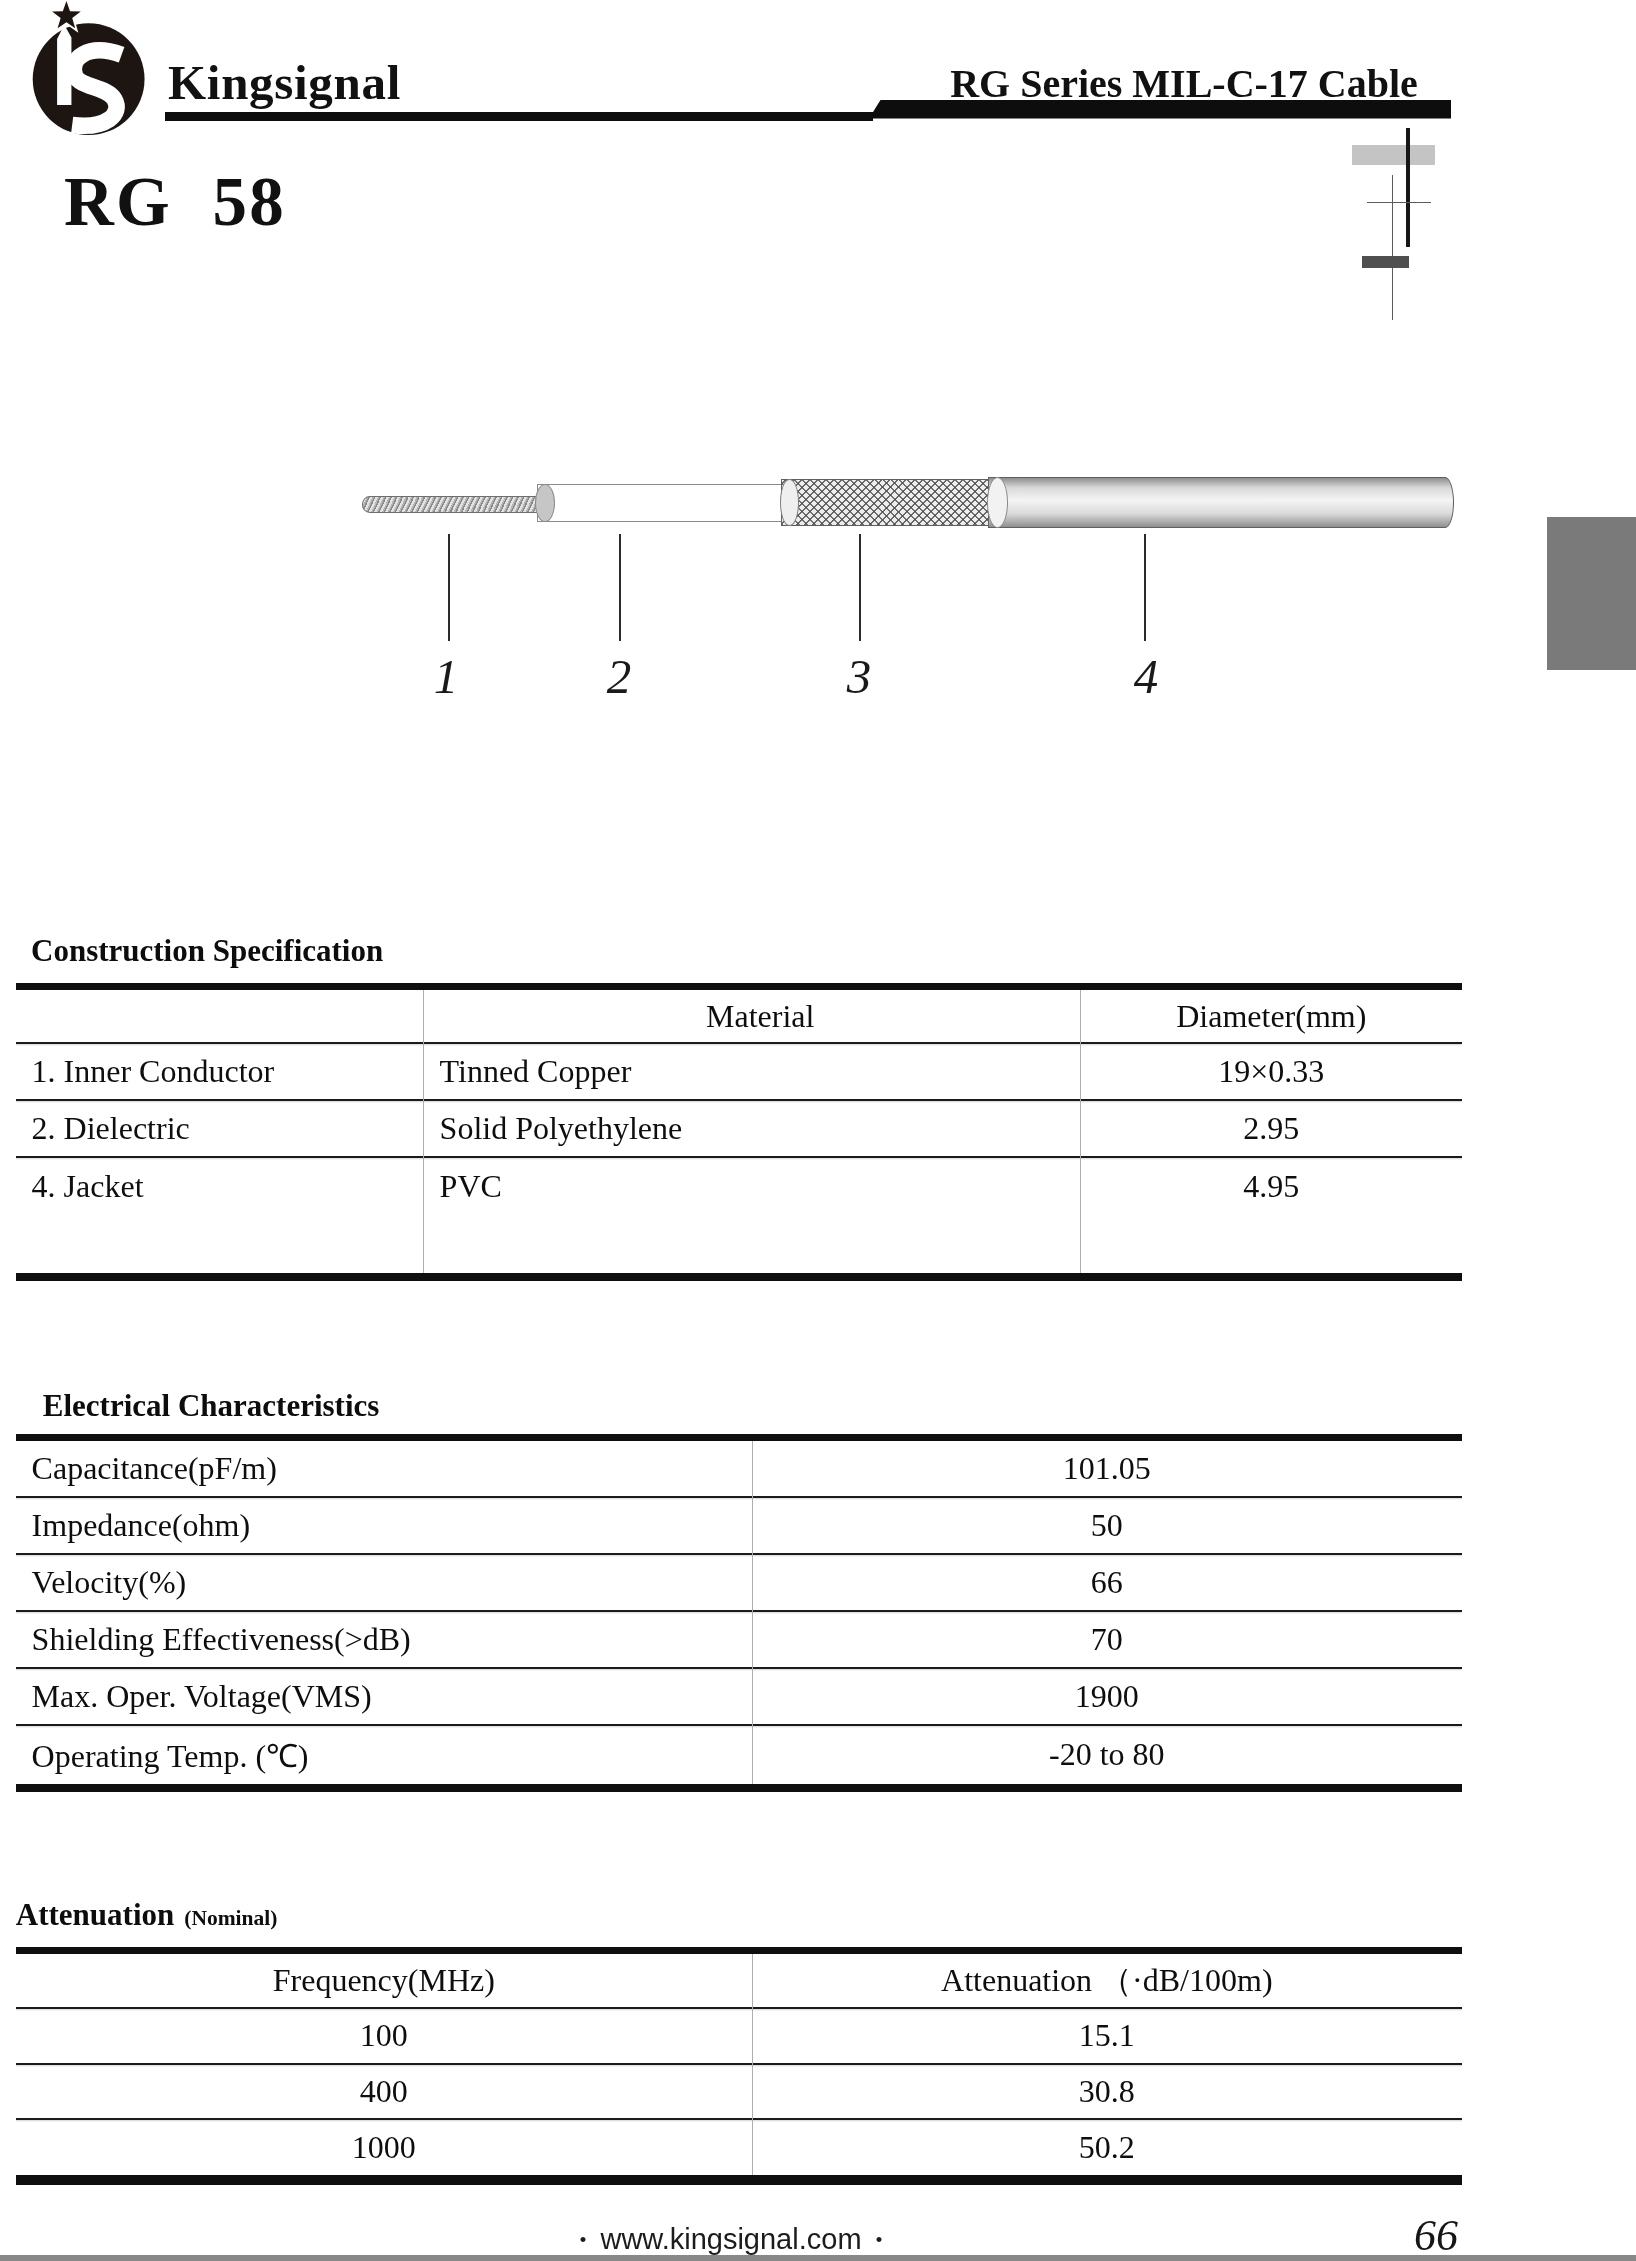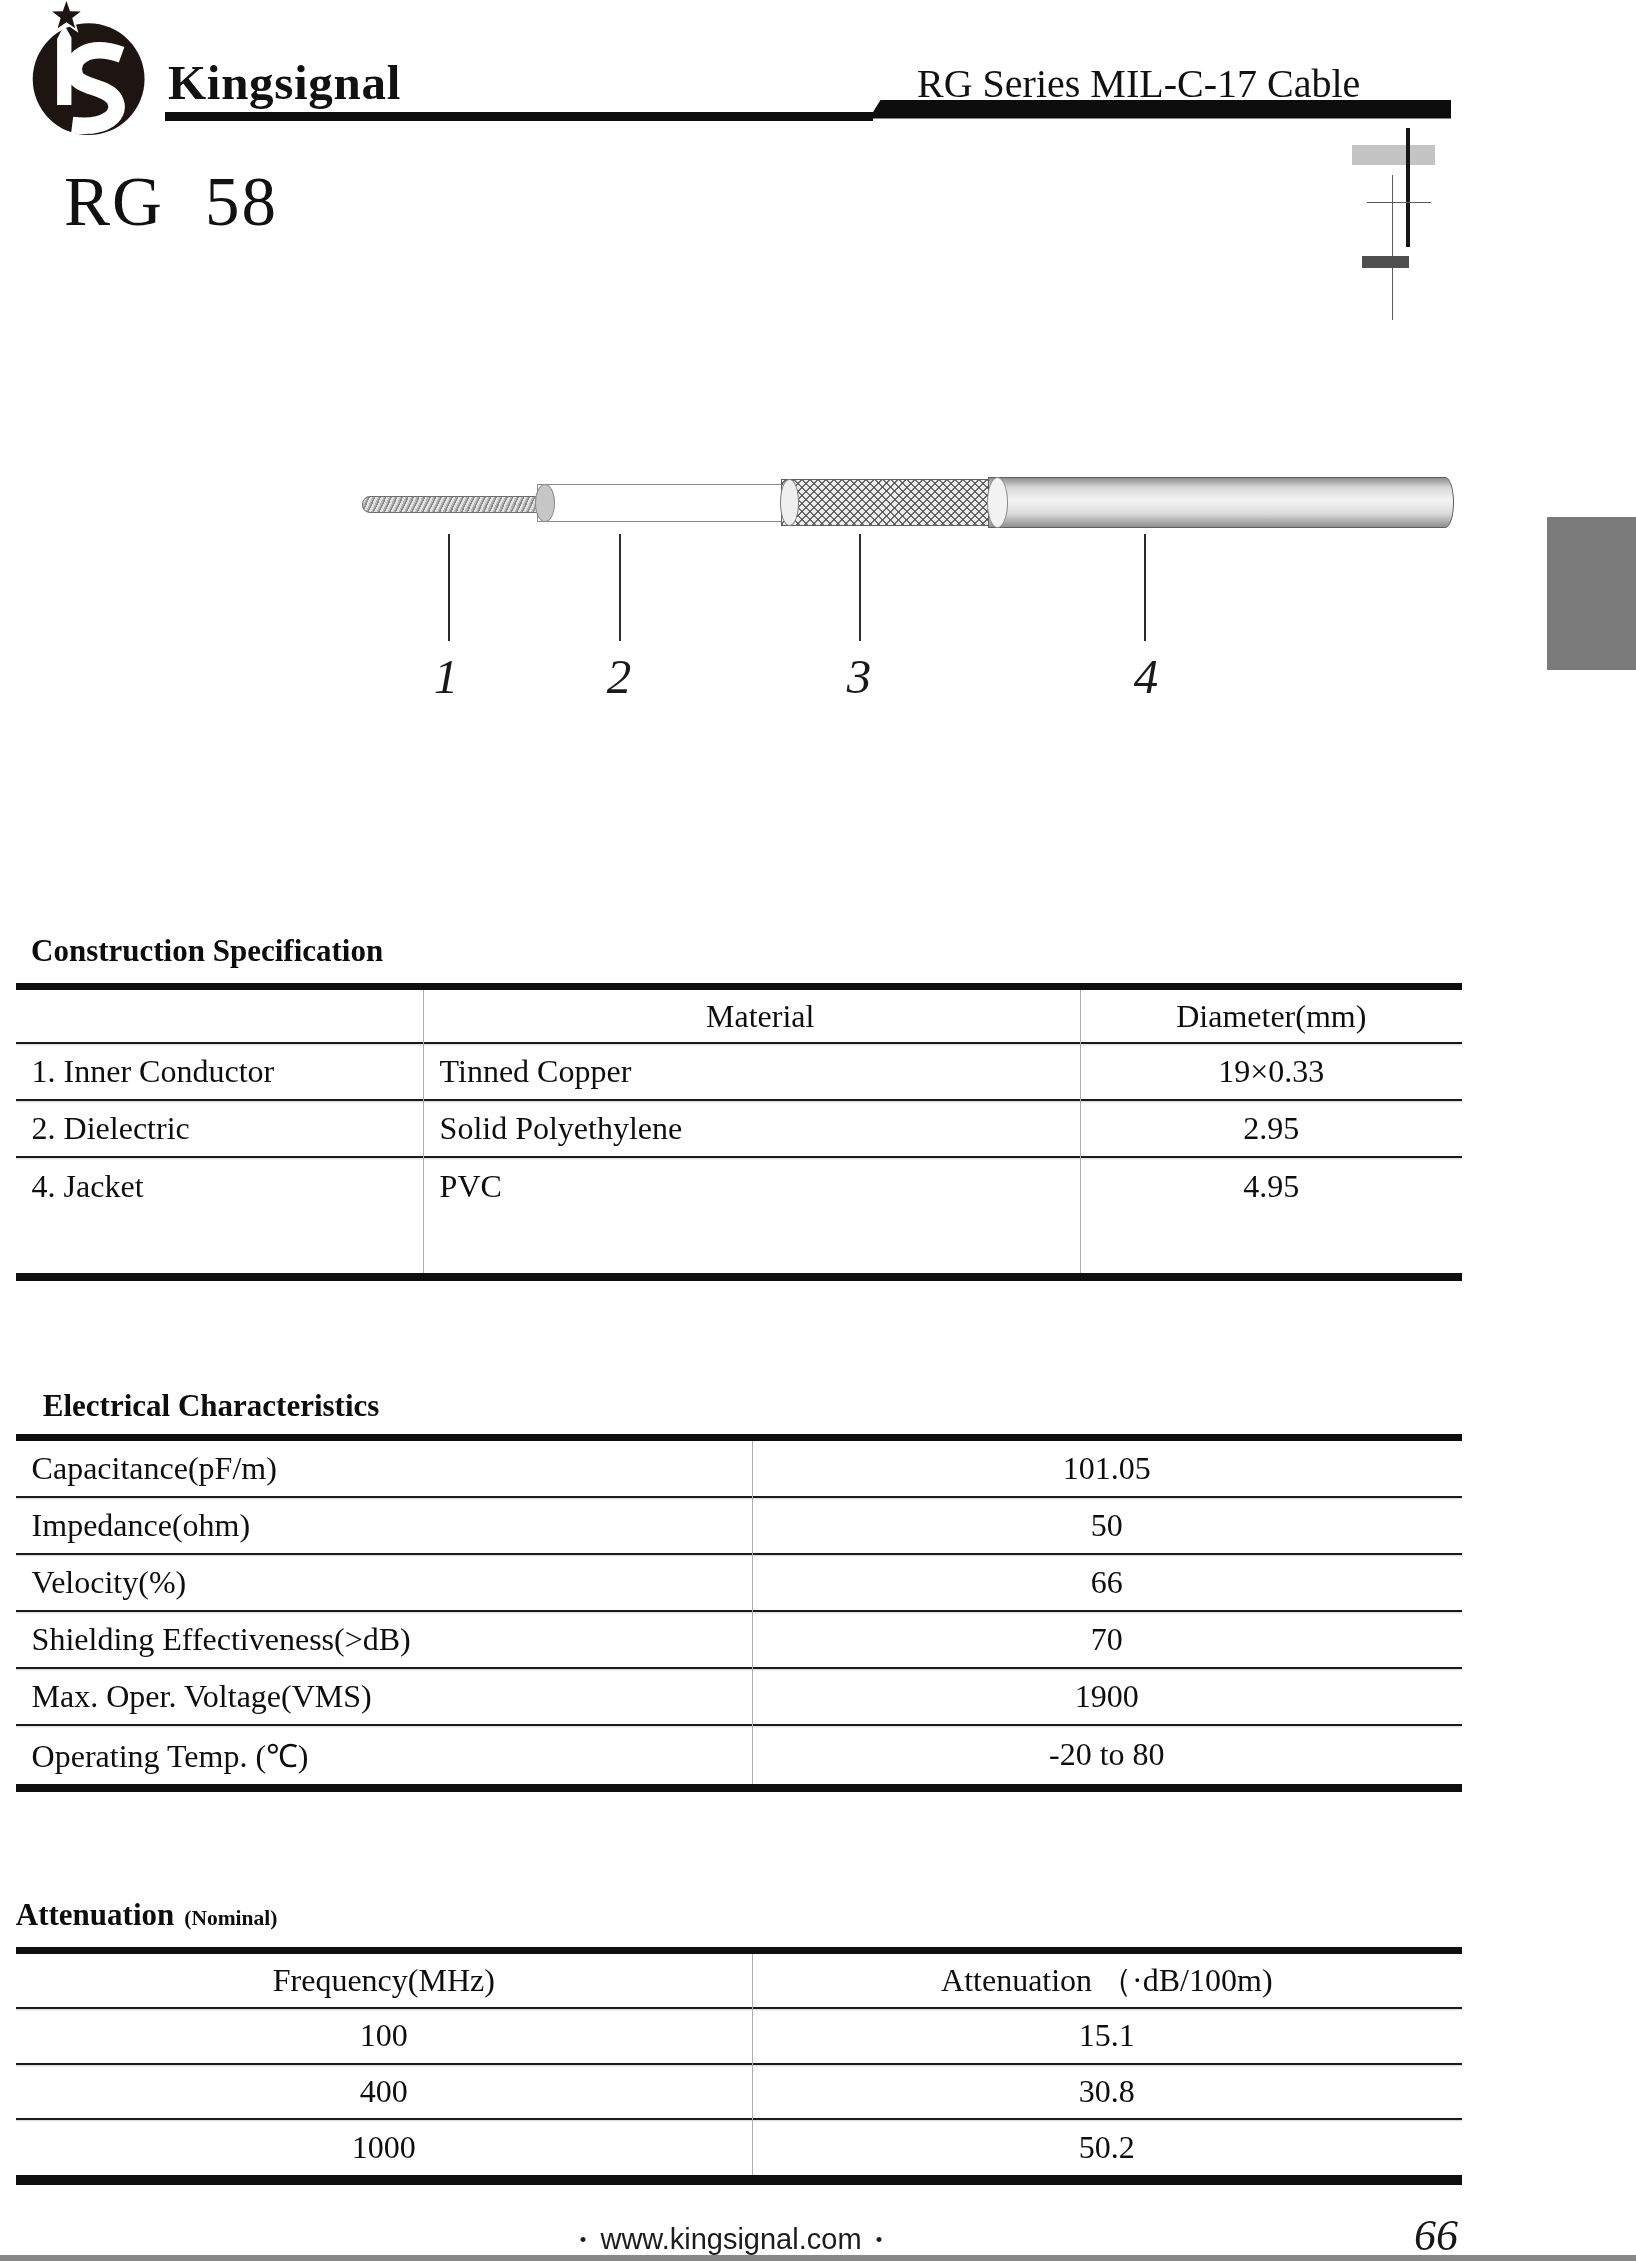--- a/index.html
+++ b/index.html
@@ -5,27 +5,27 @@
   html,body { margin:0; padding:0; background:#888; }
   .page {
     position:relative; width:1637px; height:2255px; margin:0 auto;
     background:#ffffff; overflow:hidden;
     font-family:"Liberation Serif", serif; color:#111;
   }
   .abs { position:absolute; }
 
   
   .brand-name { left:168px; top:54px; font-size:49px; font-weight:bold; letter-spacing:0.7px; }
-  .series-title { left:917px; top:60px; width:534px; text-align:left; font-size:40px; font-weight:normal; }
+  .series-title { left:917px; top:60px; width:534px; text-align:center; font-size:40px; font-weight:bold; }
   .rule-thin  { left:165px; top:112px; width:708px; height:8.6px; background:#0d0d0d; }
   .rule-thick { left:869px; top:100px; width:582px; height:18.6px; background:#0d0d0d;
                 clip-path:polygon(11.5px 0, 100% 0, 100% 100%, 0 100%); }
   .logo-svg { left:27px; top:-4.3px; }
 
-  .product-title { left:64px; top:163px; font-size:69px; letter-spacing:2.1px; word-spacing:21.5px; }
+  .product-title { left:64px; top:163px; font-size:69px; letter-spacing:2.1px; word-spacing:21.5px;font-weight:bold; }
 
   
   .cross-rect-light { left:1352px; top:145px; width:83px; height:20px; background:#c4c4c4; }
   .cross-vline-thick { left:1406px; top:128px; width:3.6px; height:119px; background:#161616; }
   .cross-vline-thin { left:1392px; top:175px; width:1.4px; height:145px; background:#5c5c5c; }
   .cross-hline-thin { left:1367px; top:202px; width:64px; height:1.4px; background:#5c5c5c; }
   .cross-rect-dark { left:1362px; top:256px; width:47px; height:12px; background:#4f4f4f; }
   .edge-tab { left:1547px; top:517px; width:90px; height:153px; background:#7a7a7a; }
 
   

